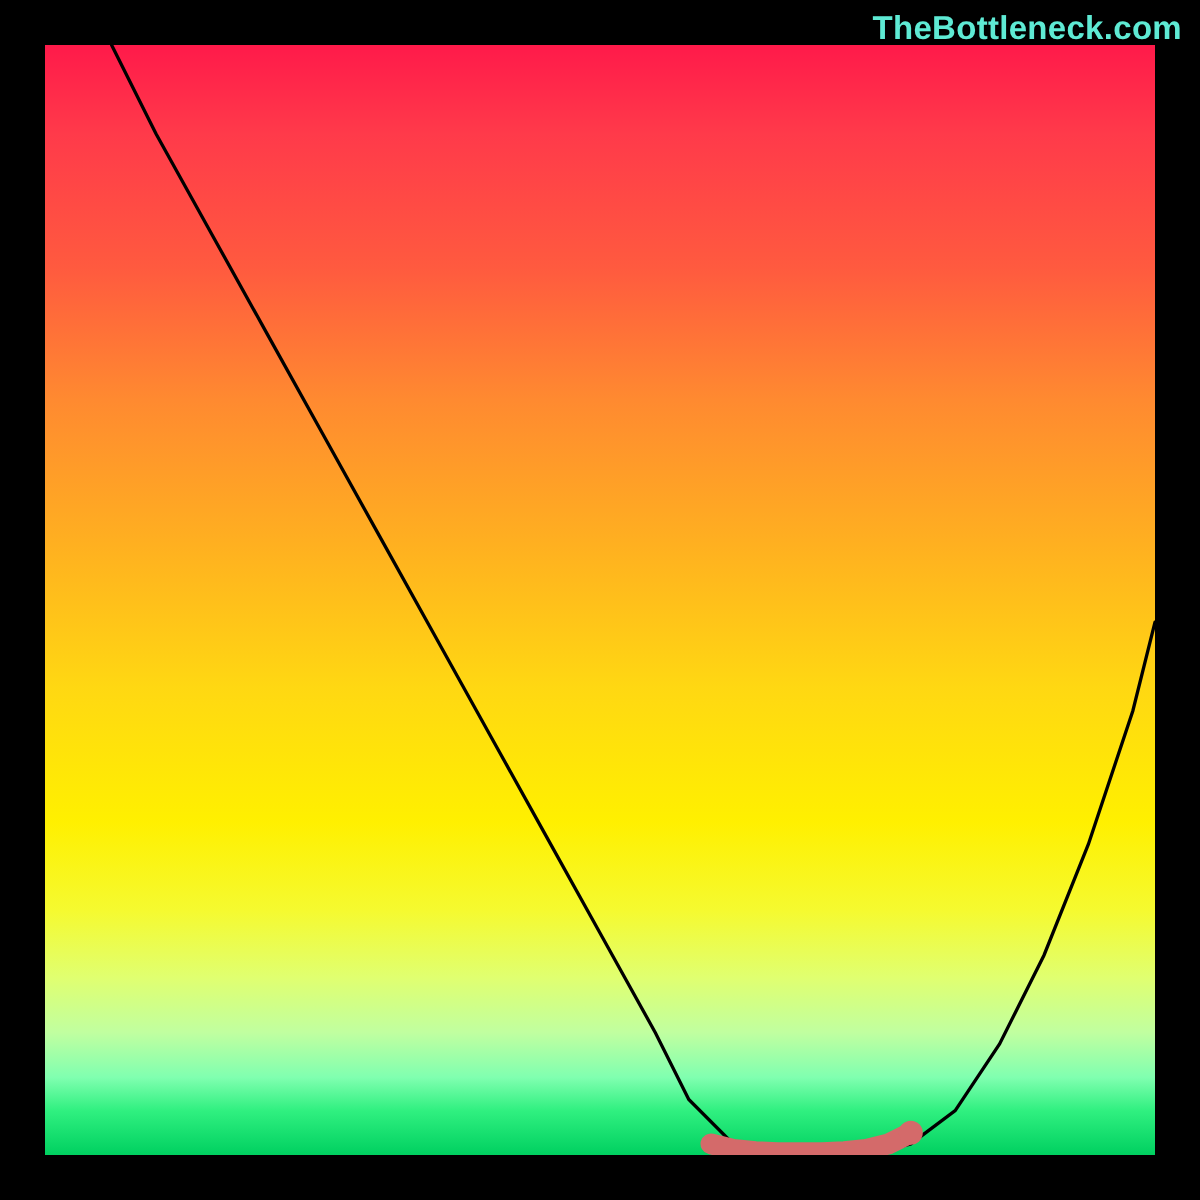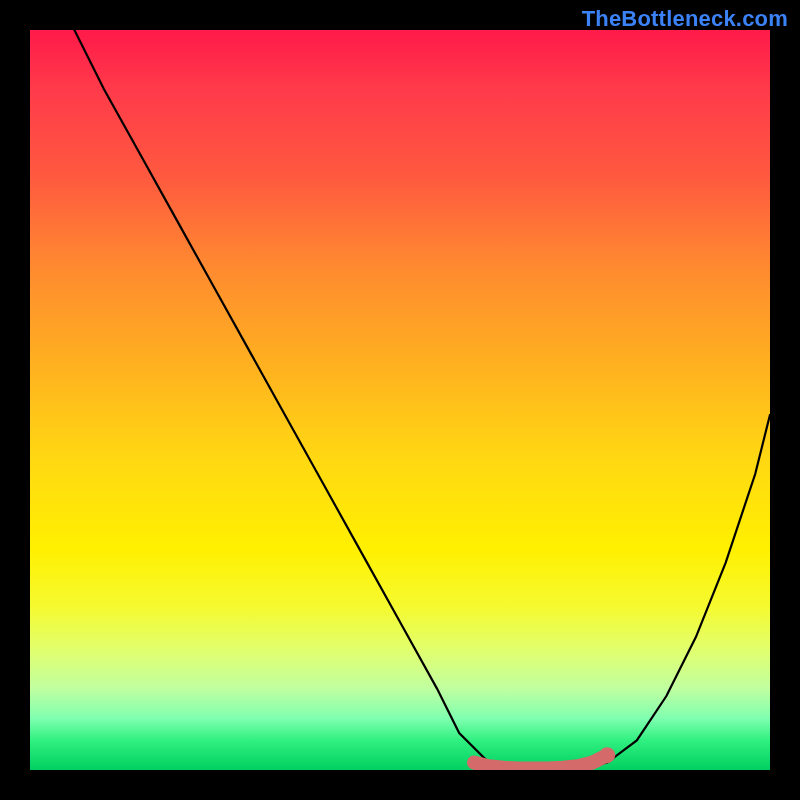--- a/index.html
+++ b/index.html
@@ -43,21 +43,21 @@
     width: 100%;
     height: 100%;
   }
   .watermark {
     position: absolute;
     top: 6px;
     right: 12px;
     font-family: Arial, Helvetica, sans-serif;
     font-size: 22px;
     font-weight: 600;
-    color: #3b82f6;
+    color: #5eead4;
     letter-spacing: 0.2px;
   }
 </style>
 </head>
 <body>
 
 <div class="frame">
   <div class="plot">
     <div class="gradient"></div>
     <svg class="curve-svg" viewBox="0 0 740 740" preserveAspectRatio="none">

